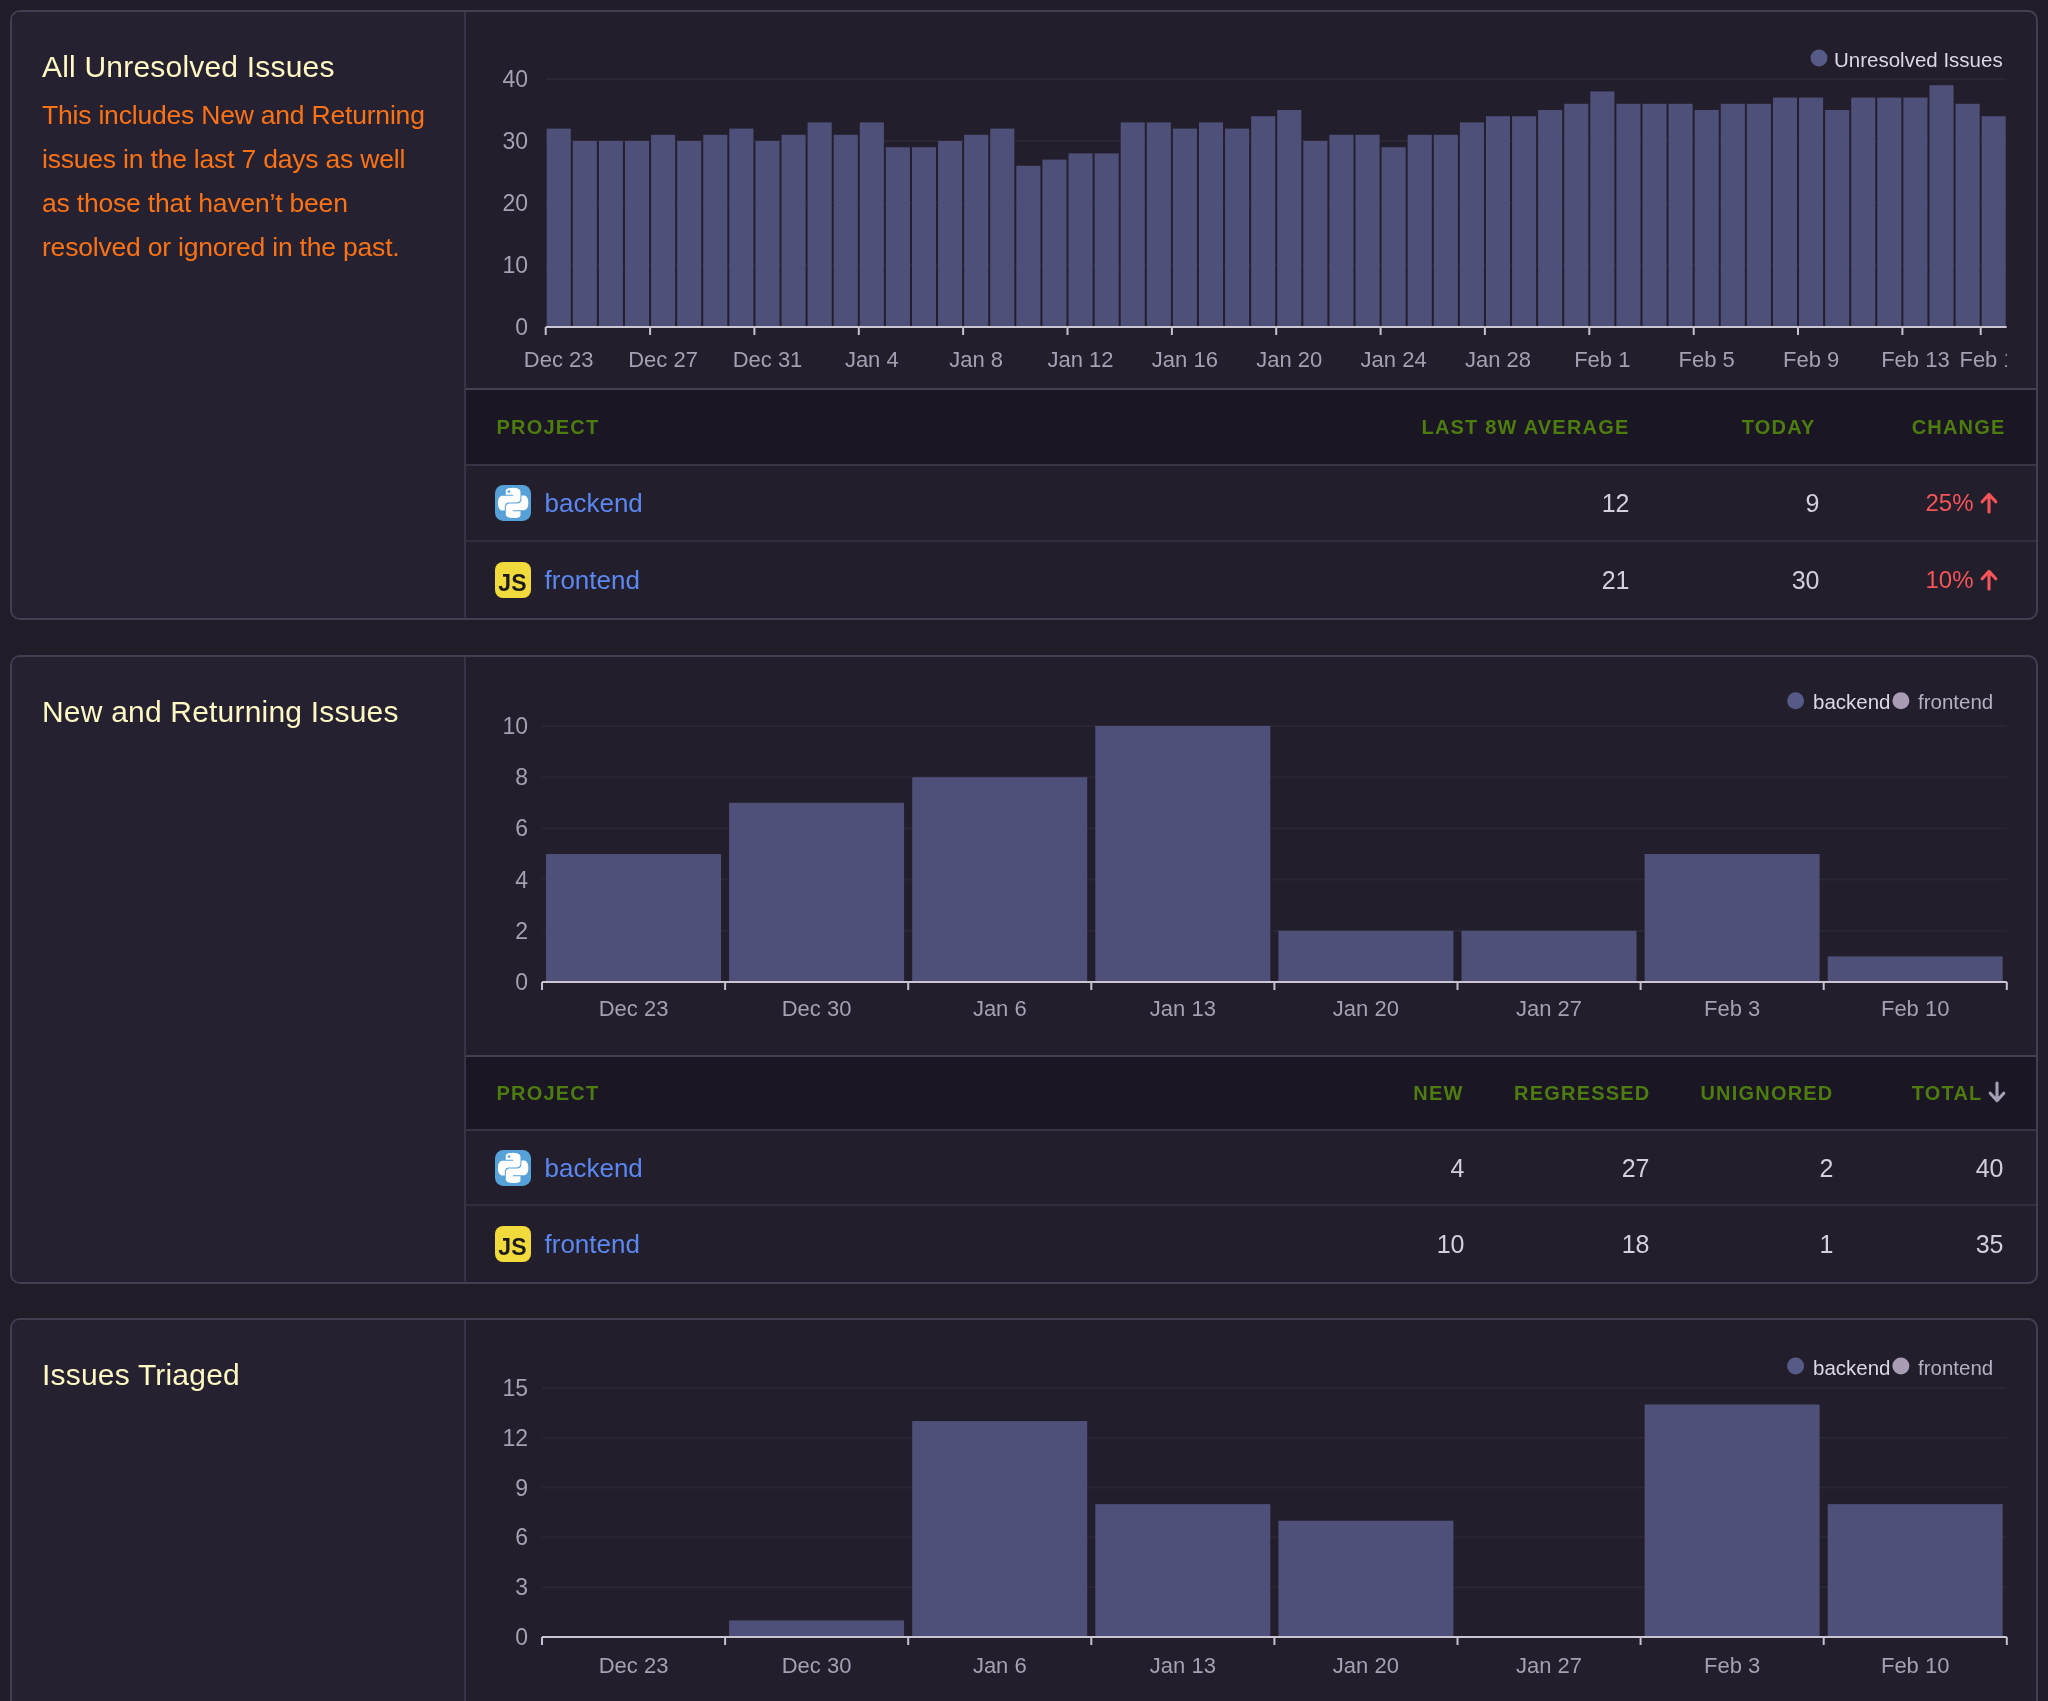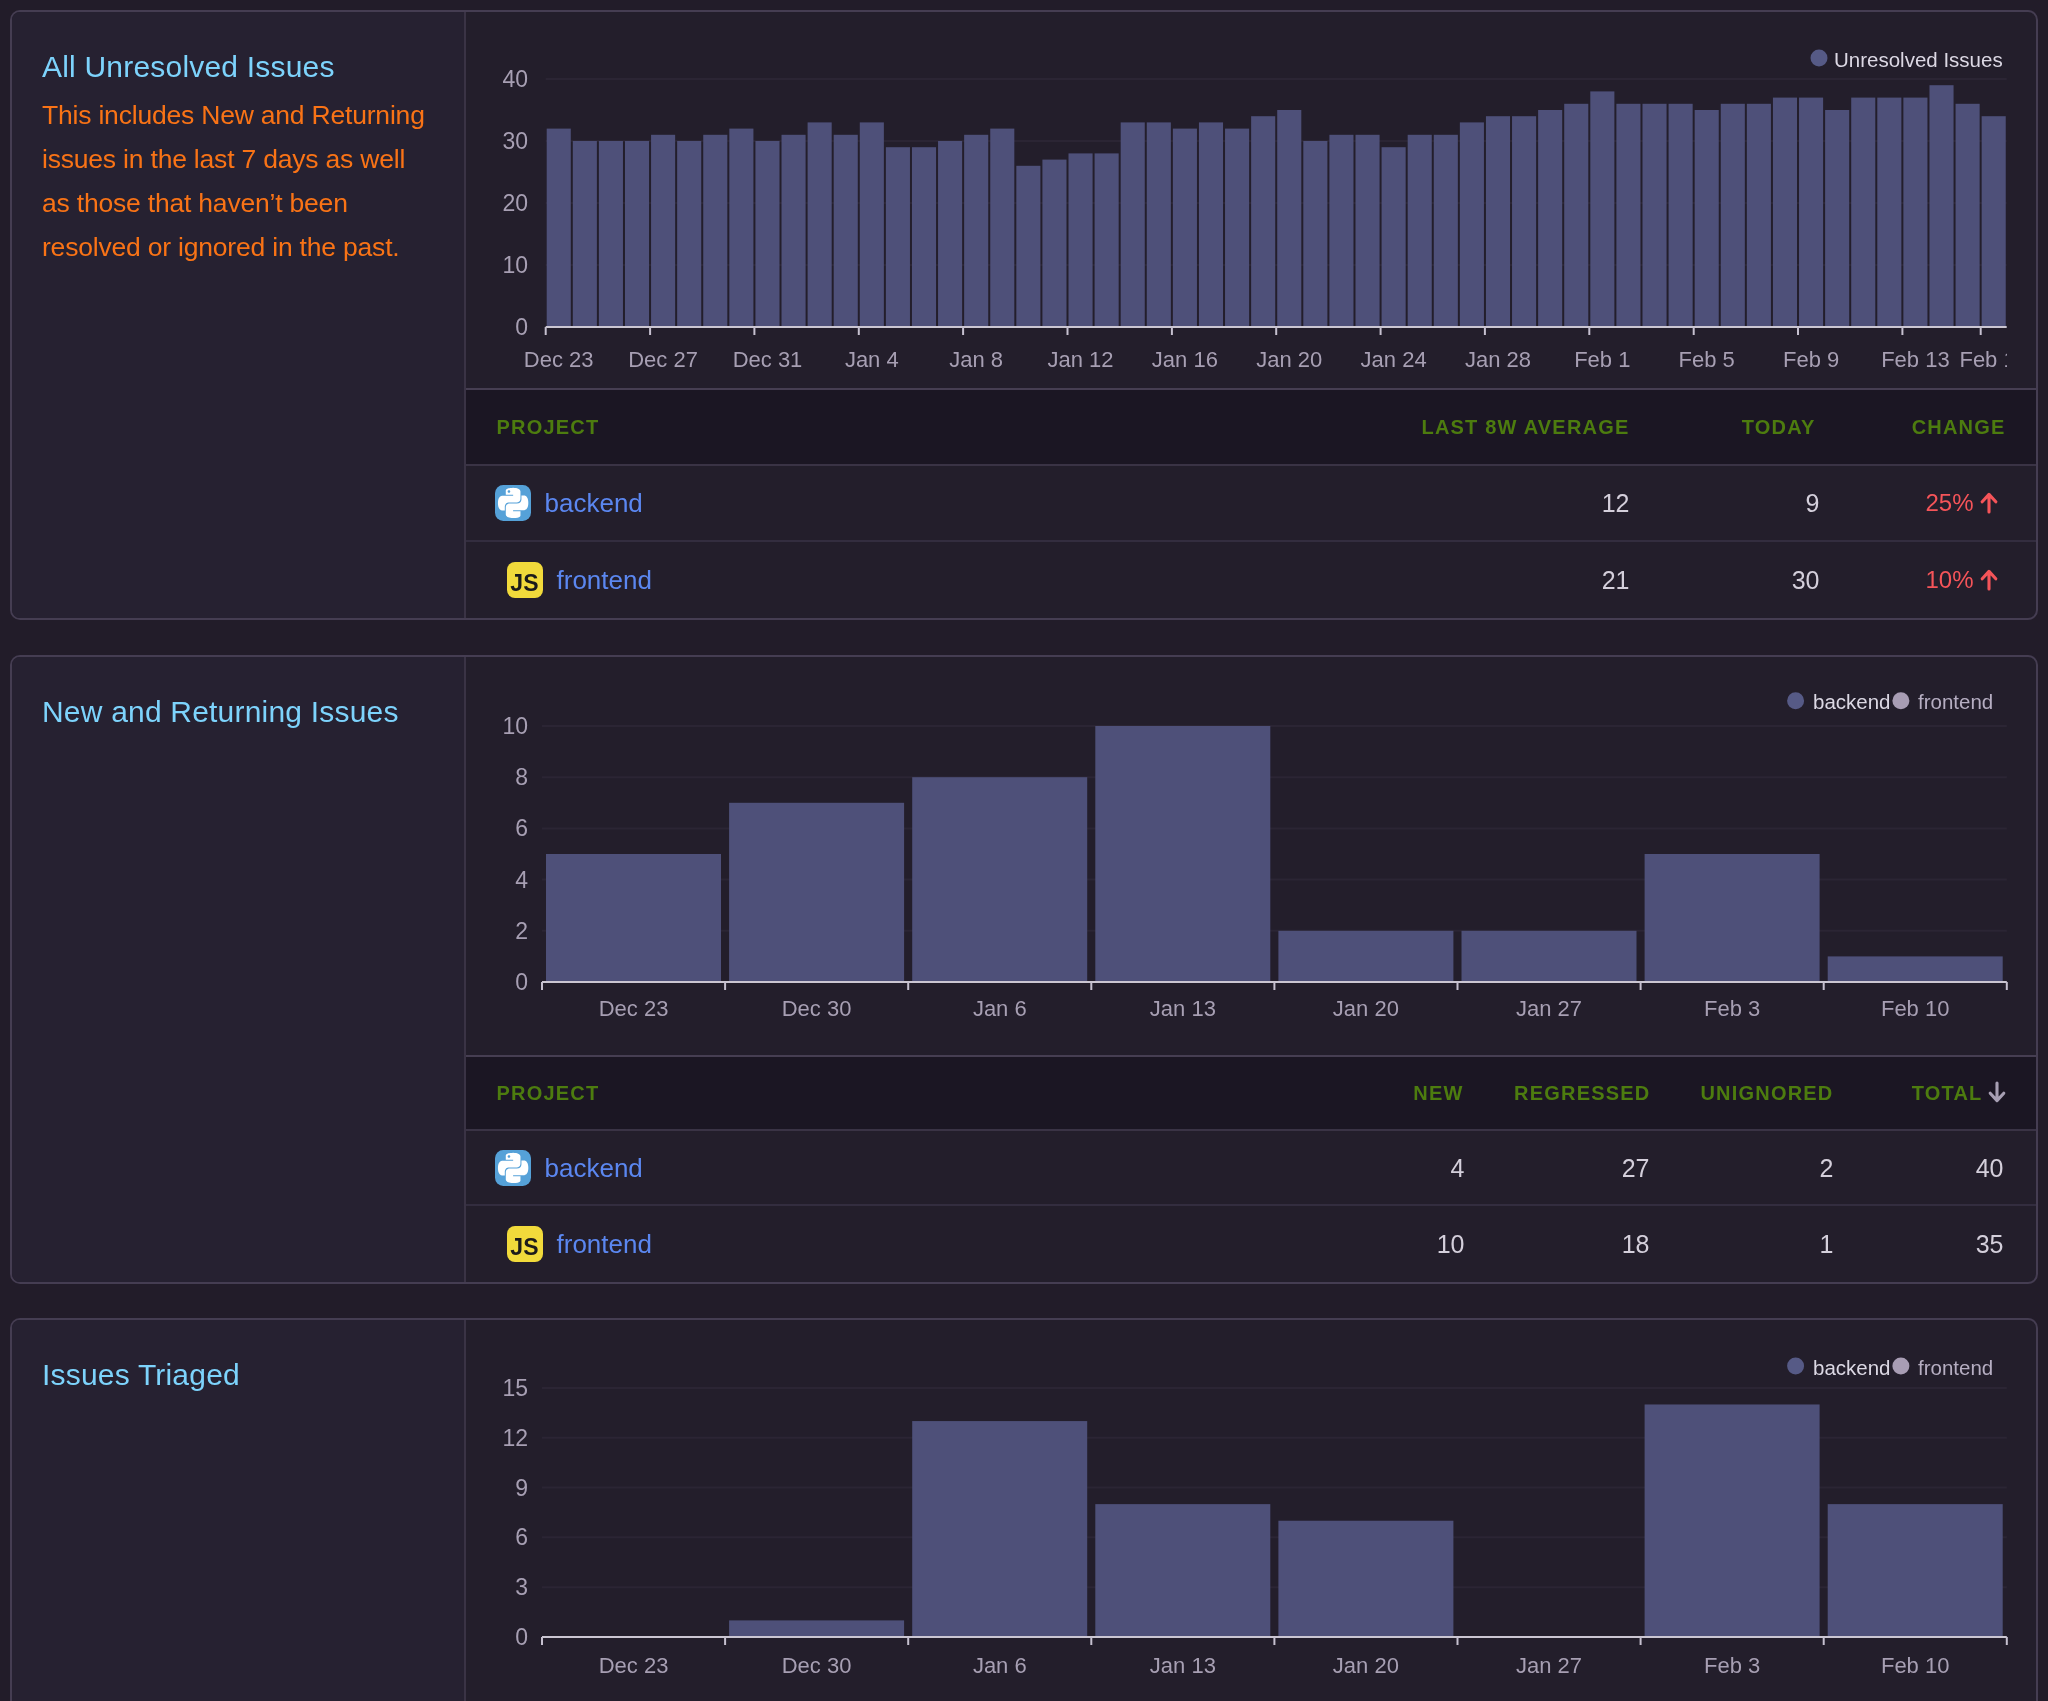--- a/index.html
+++ b/index.html
@@ -1,32 +1,32 @@
 <!DOCTYPE html>
 <html><head><meta charset="utf-8"><style>
 * { margin:0; padding:0; box-sizing:border-box; }
 html,body { width:2048px; height:1701px; background:#221c29; overflow:hidden;
   font-family:"Liberation Sans", sans-serif; -webkit-font-smoothing:antialiased; }
 .panel { position:absolute; border:2px solid #453d52; border-radius:10px;
   background:#231e2b; overflow:hidden; }
 .leftcol { position:absolute; left:0; top:0; bottom:0; width:453.5px;
   background:#262131; border-right:2px solid #3a3345; }
 .title { position:absolute; left:30px; font-size:30px; font-weight:400; white-space:nowrap;
-  color:#7dd3fc; letter-spacing:0.2px; white-space:nowrap; }
+  color:#fef9c3; letter-spacing:0.2px; white-space:nowrap; }
 .desc { position:absolute; left:30px; font-size:26.5px; color:#f97316;
   line-height:44px; white-space:nowrap; letter-spacing:-0.2px; }
 .chart { position:absolute; left:453.5px; top:0; right:0; }
 .tbl { position:absolute; left:453.5px; right:0; }
 .thead { position:absolute; left:0; right:0; background:#1b1623;
   border-top:2px solid #463e52; border-bottom:2px solid #3a3345; }
 .hcell { position:absolute; top:50%; transform:translateY(-50%);
   font-size:20px; font-weight:700; color:#4d7c0f; letter-spacing:1.2px;
   white-space:nowrap; }
 .trow { position:absolute; left:0; right:0; border-bottom:2px solid #332d3f; }
-.trow:last-child { border-bottom:none;margin-left:12px; }
+.trow:last-child { border-bottom:none; }
 .picon { position:absolute; left:29px; top:50%; margin-top:-18px; width:36px; height:36px; }
 .plink { position:absolute; left:79px; top:50%; transform:translateY(-50%);
   font-size:26px; color:#5b87f0; }
 .num { position:absolute; top:50%; transform:translateY(-50%);
   font-size:25px; color:#d4cfdb; }
 .chg { position:absolute; top:50%; transform:translateY(-50%);
   font-size:24px; color:#f55459; }
 </style></head><body>
 <div class="panel" style="left:10px;top:10px;width:2028px;height:610px">
     <div class="leftcol">

